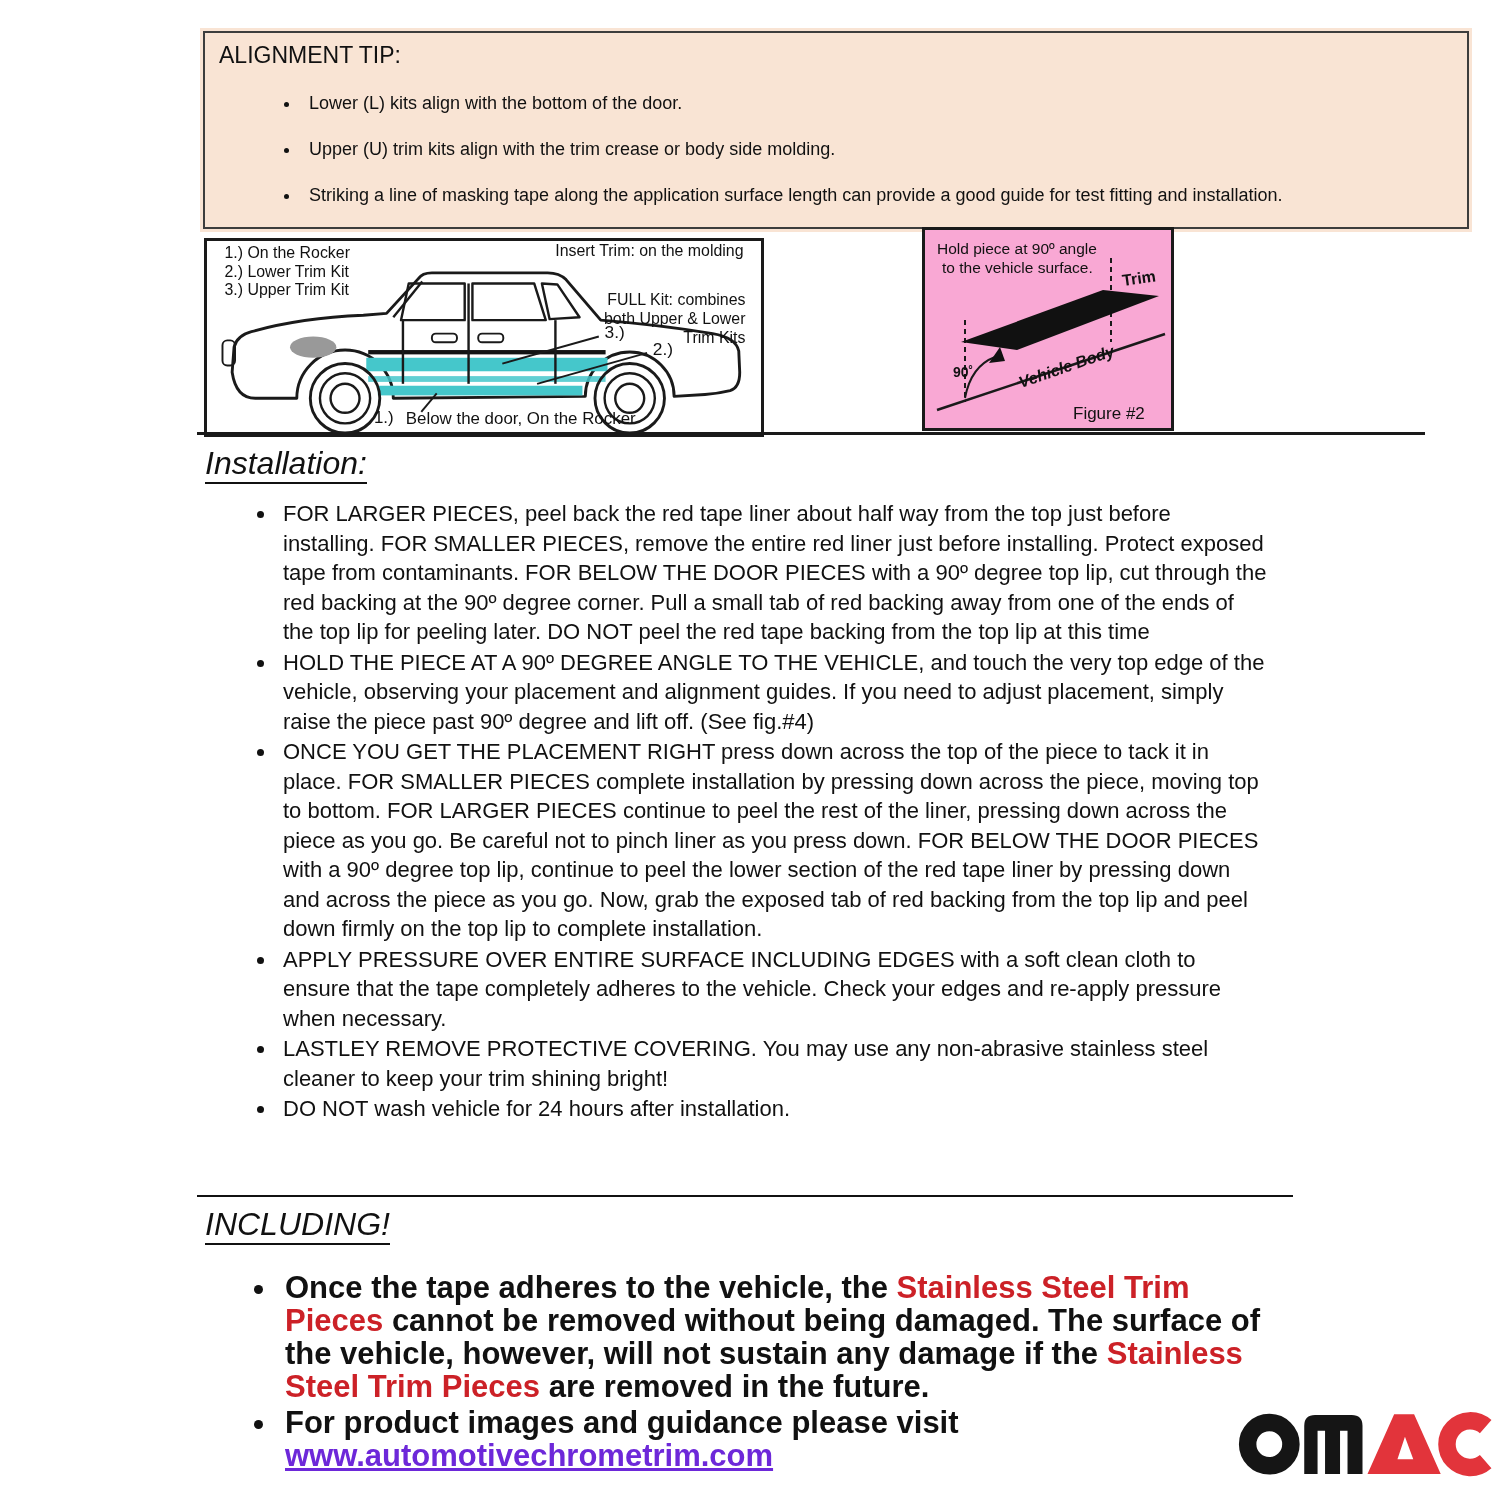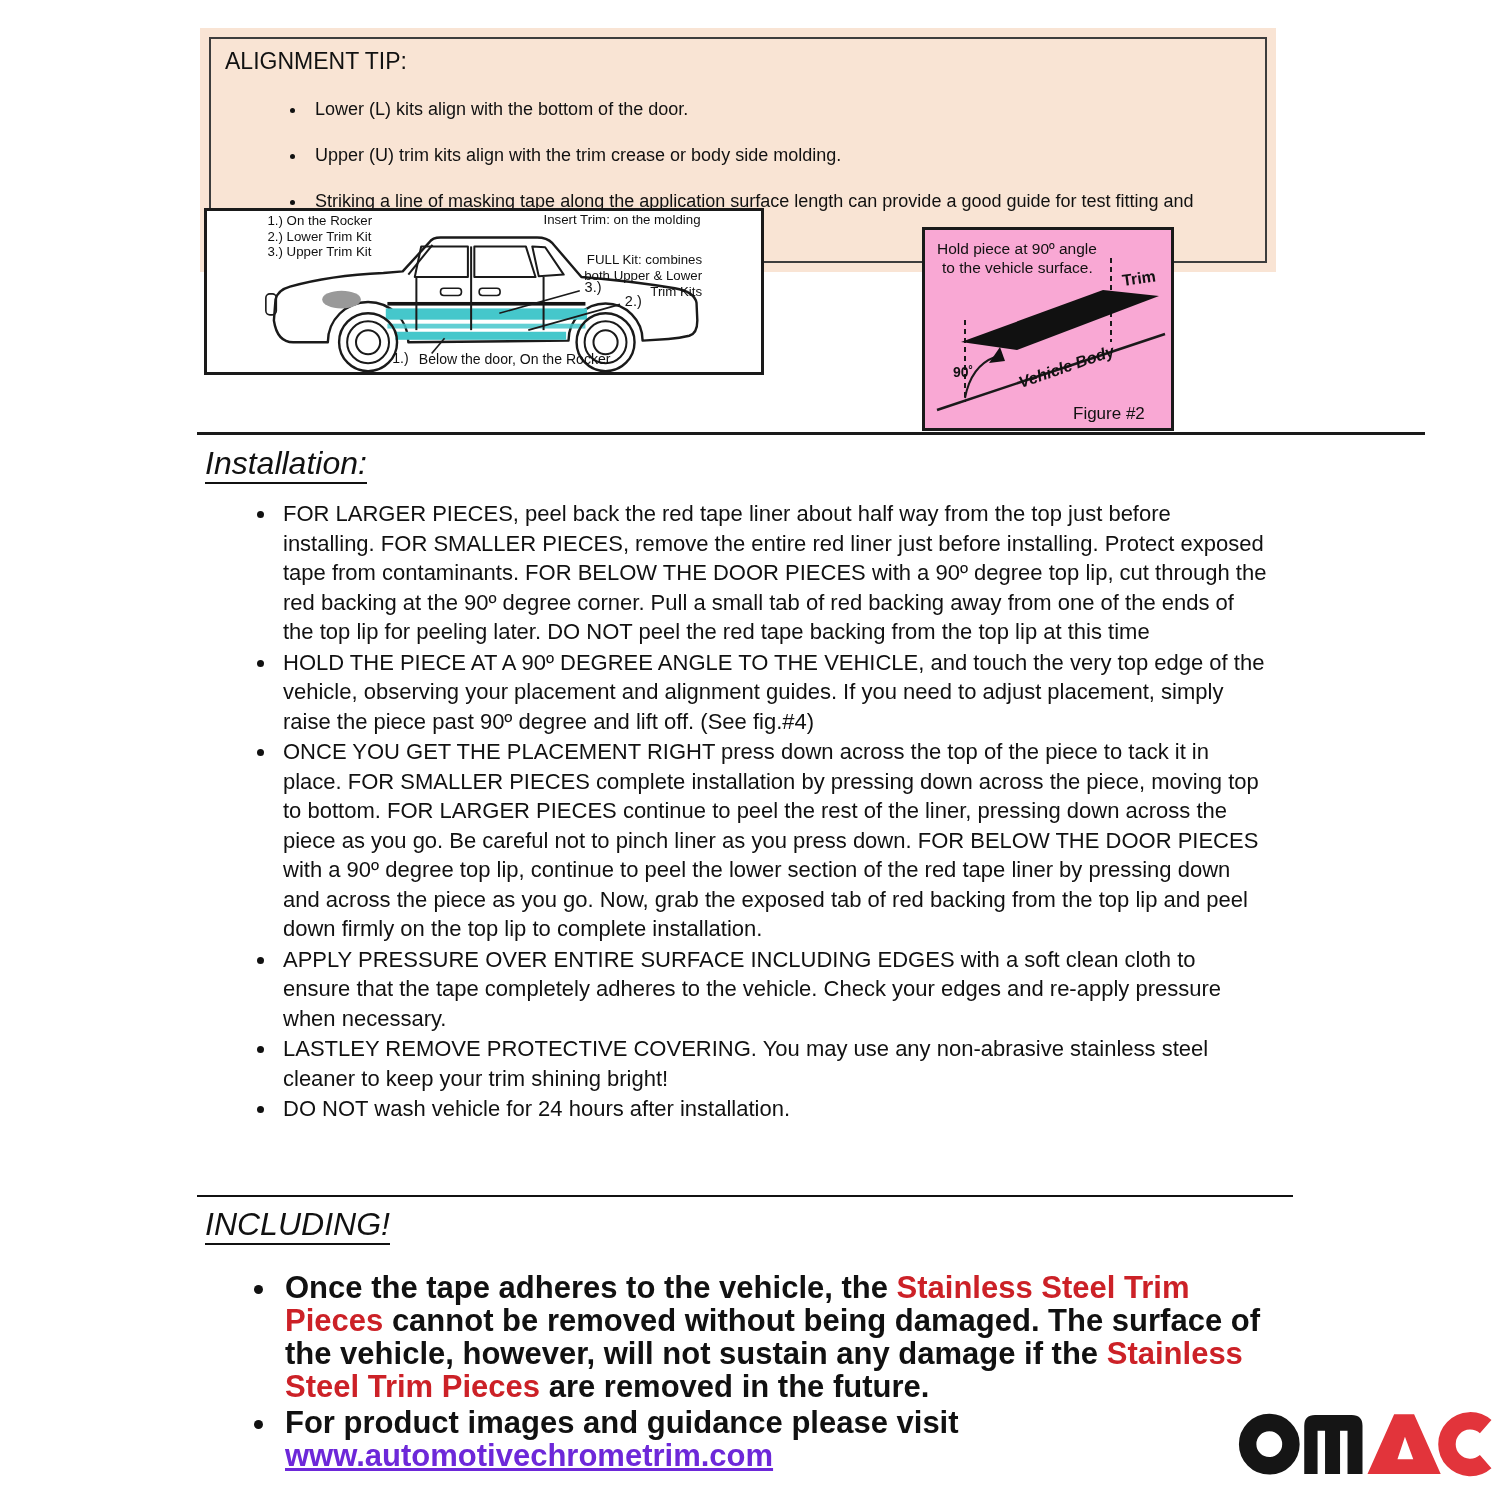--- a/index.html
+++ b/index.html
@@ -6,32 +6,32 @@
   body{
     width:1500px;height:1500px;background:#ffffff;
     font-family:"Liberation Sans","DejaVu Sans",sans-serif;
     color:#111;
     position:relative;overflow:hidden;
   }
   .page{position:relative;width:1500px;height:1500px;background:#fff;}
 
   
   .tip-outer{
-    position:absolute;left:200px;top:28px;width:1076px;
-    background:#f9e4d4;padding:9px;box-sizing:border-box;
+    position:absolute;left:200px;top:28px;width:1272px;
+    background:#f9e4d4;padding:3px;box-sizing:border-box;
   }
   .tip-inner{border:2px solid #3d3d3d;padding:8px 14px 4px 14px;}
   .tip-title{font-size:23px;line-height:28px;}
   .tip-list{margin:20px 0 14px 0;padding-left:82px;}
   .tip-list li{font-size:18px;line-height:28px;margin-bottom:18px;padding-left:8px;}
   .tip-list li:last-child{margin-bottom:8px;}
 
   
   .car-box{
-    position:absolute;left:204px;top:208px;width:560px;height:167px;
+    position:absolute;left:204px;top:238px;width:560px;height:199px;
     border:3px solid #1a1a1a;box-sizing:border-box;background:#fff;margin:0;
   }
   .fig2-box{
     position:absolute;left:922px;top:227px;width:252px;height:204px;
     border:3px solid #1a1a1a;box-sizing:border-box;background:#f9a8d4;margin:0;
   }
   .car-box svg,.fig2-box svg{display:block;width:100%;height:100%;}
   .fig-underline{
     position:absolute;left:197px;top:432px;width:1228px;height:3px;background:#1a1a1a;
   }

